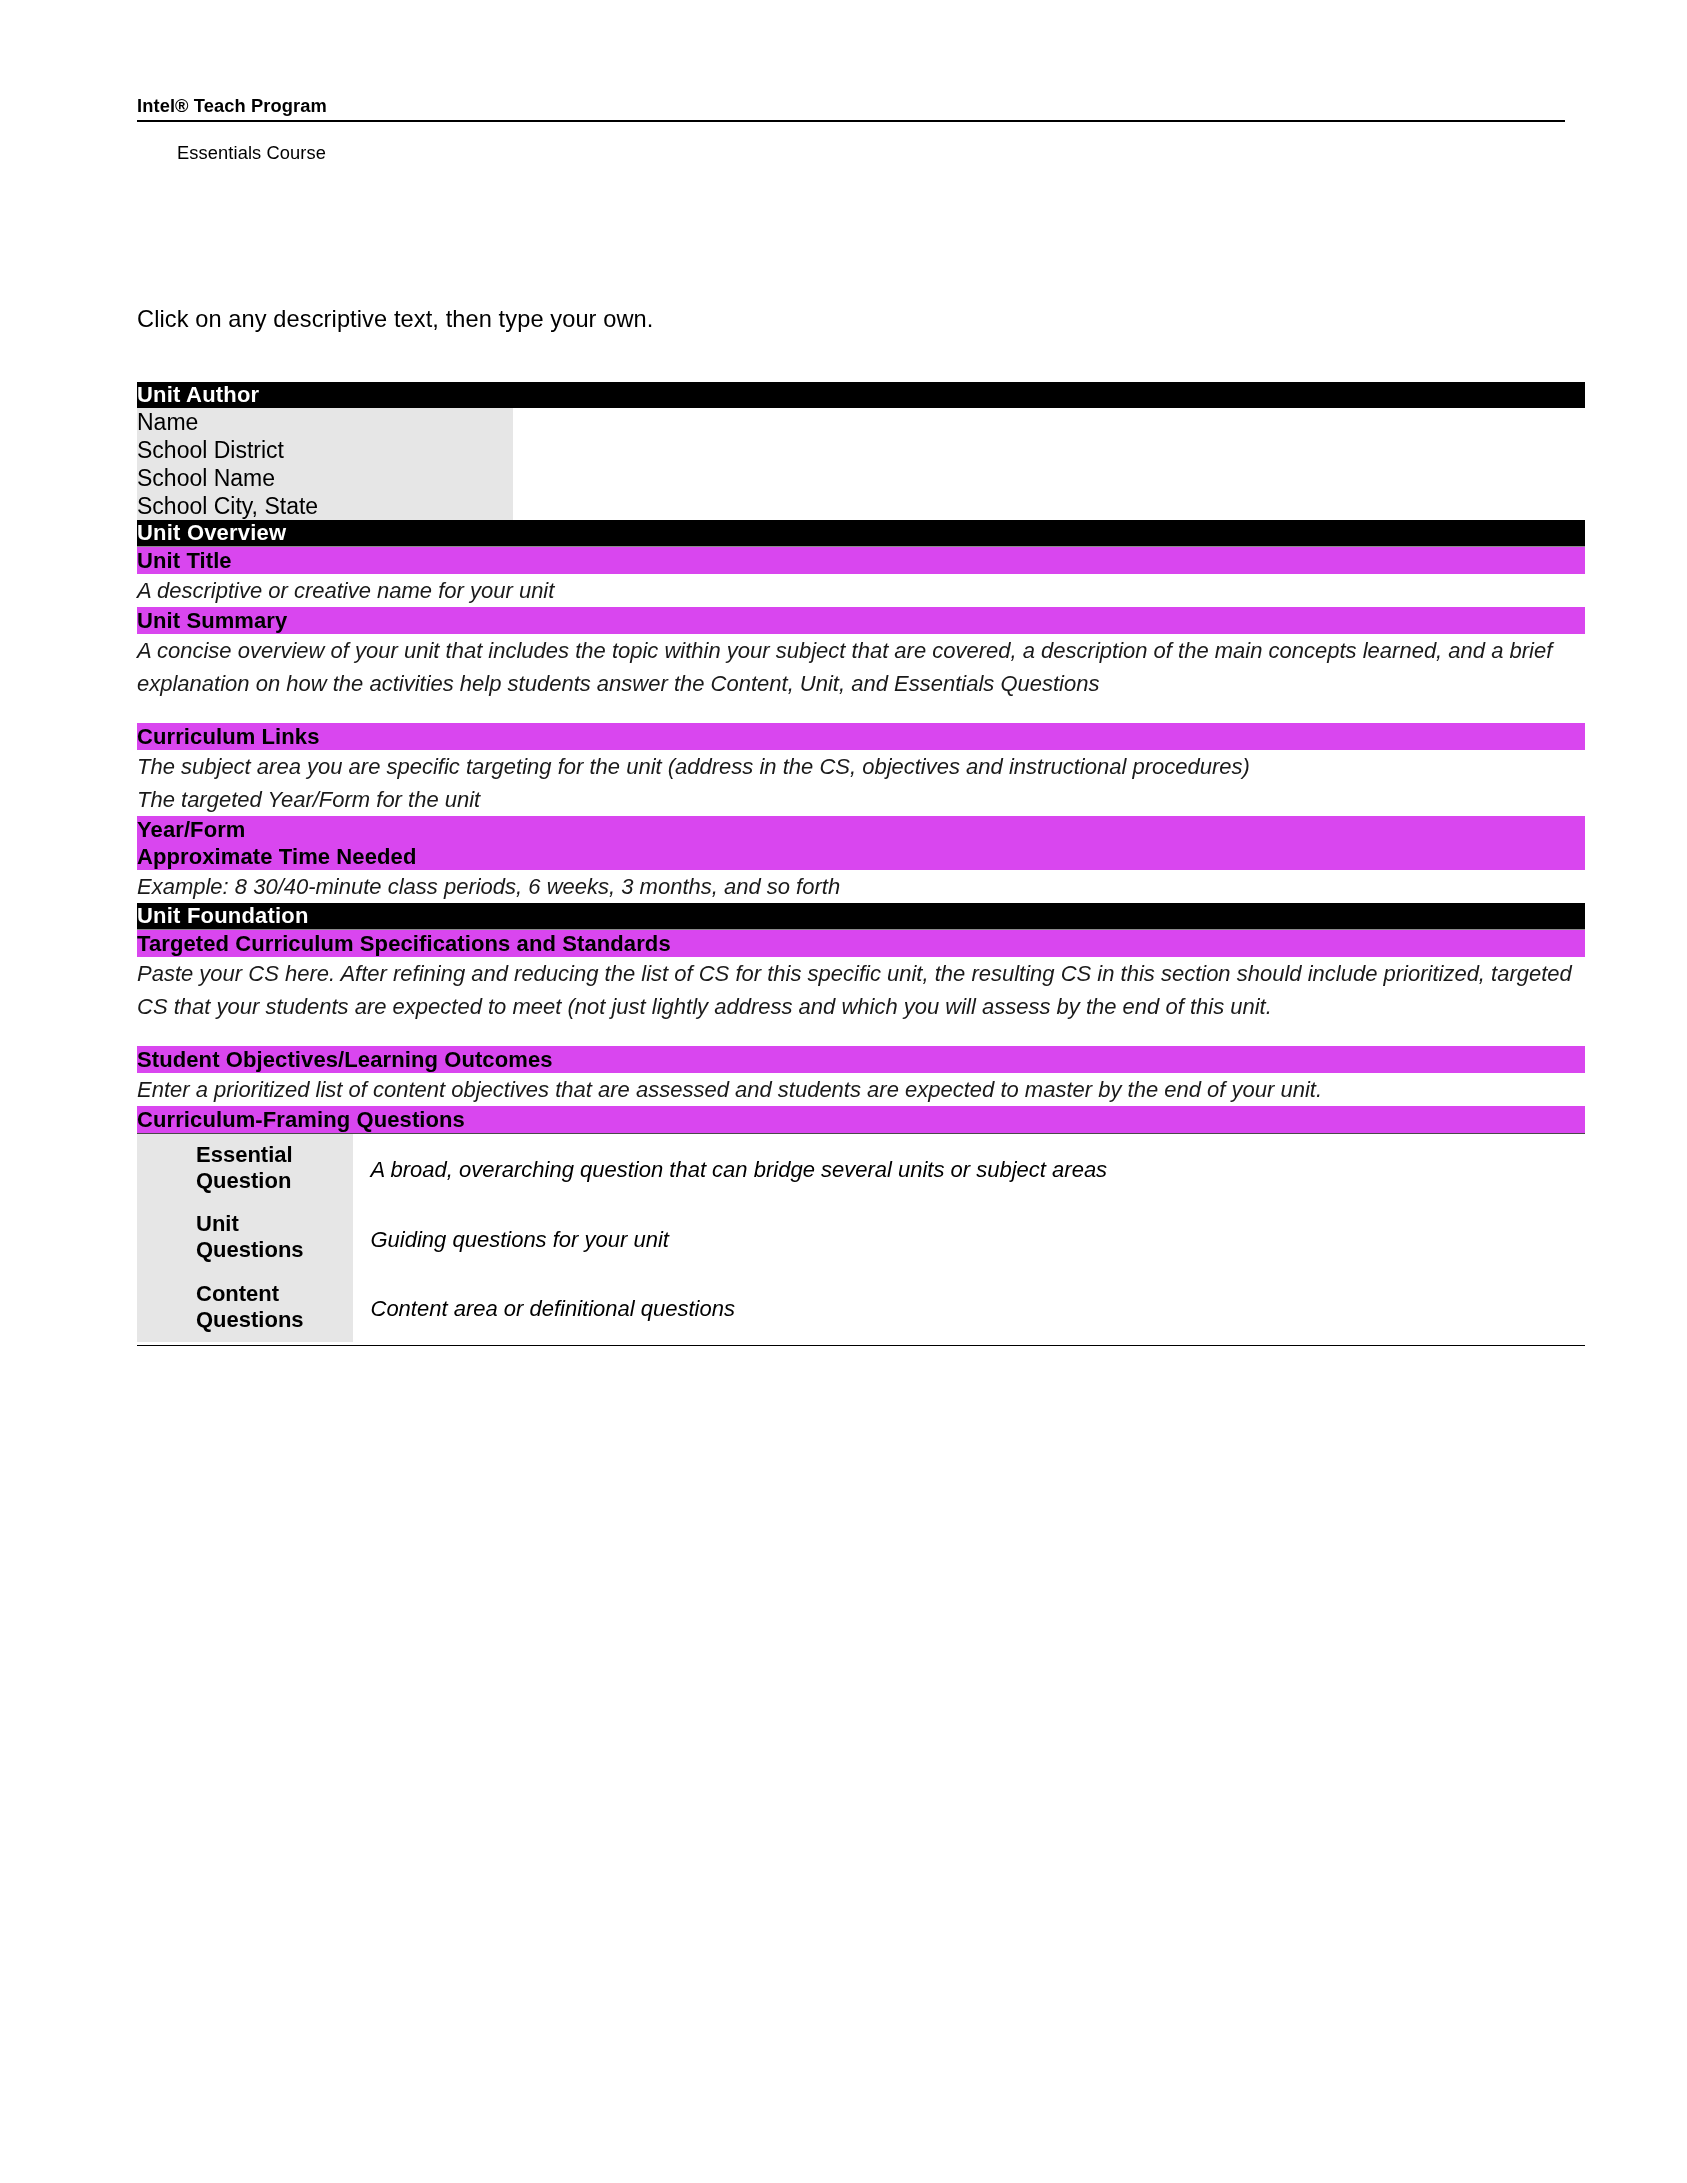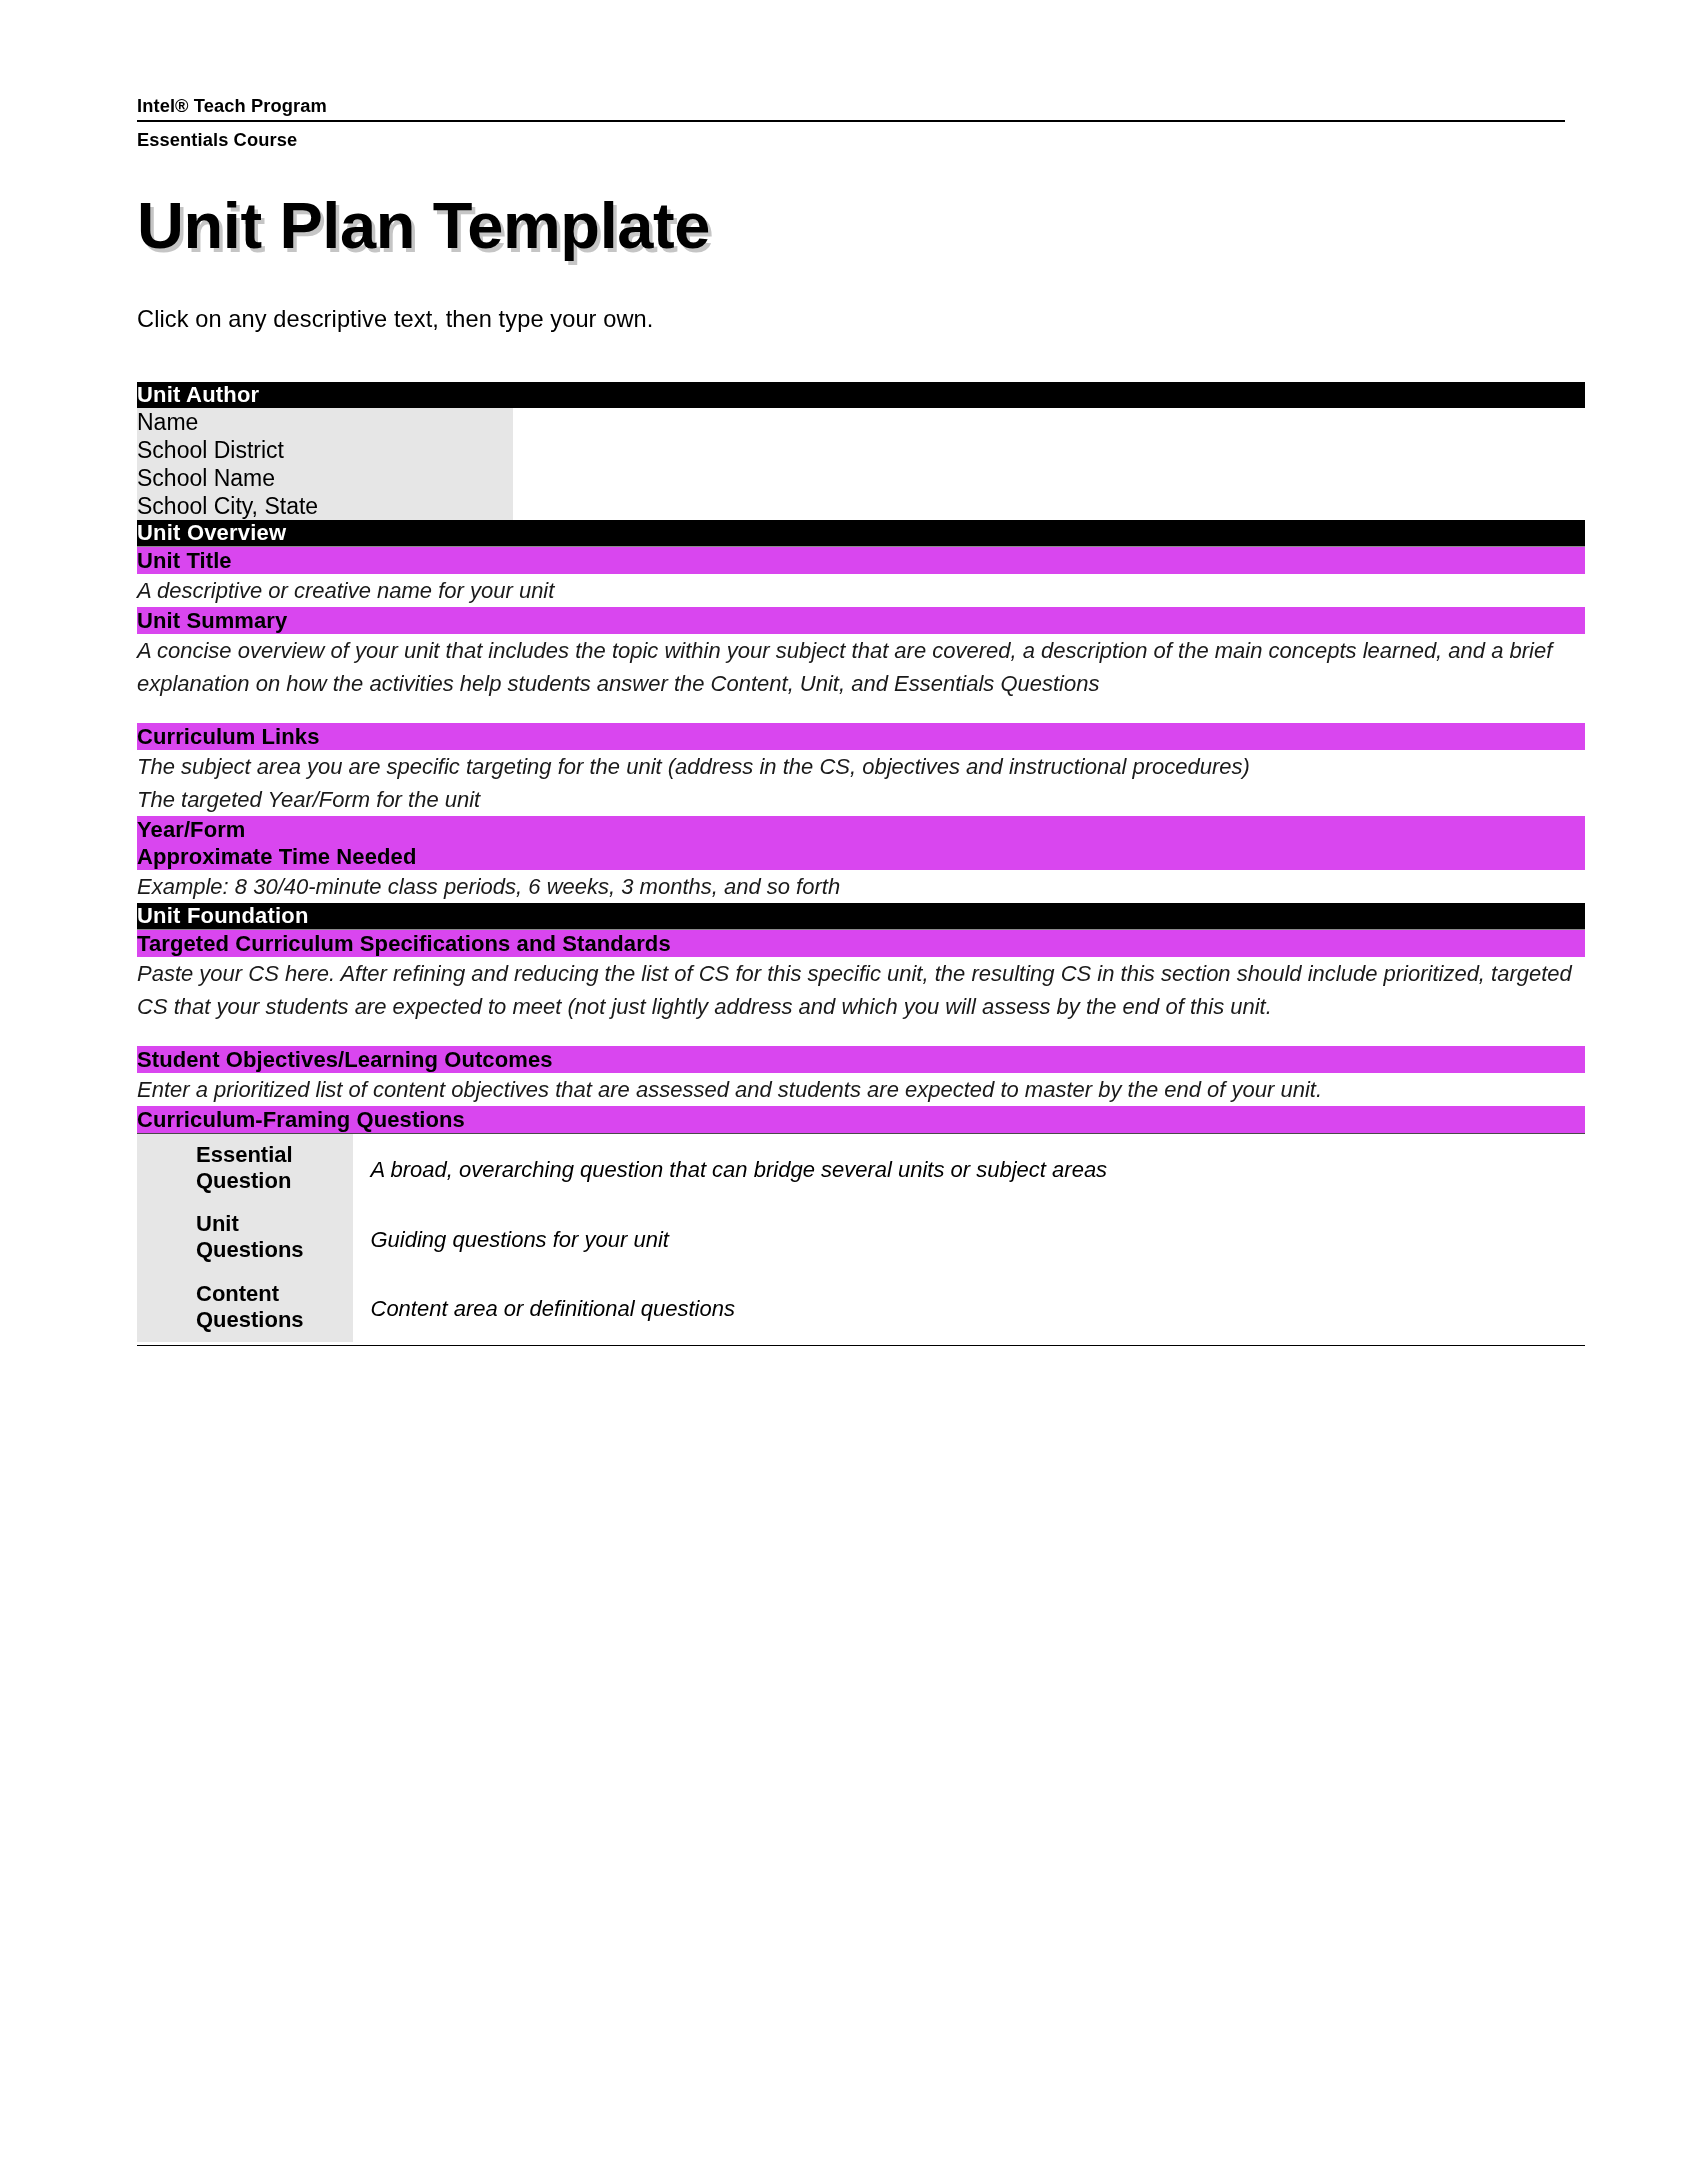--- a/index.html
+++ b/index.html
@@ -40,24 +40,25 @@
   }
   .doc-header .hrule {
     border-top: 2.6px solid #000;
     width: 100%;
     height: 0;
     font-size: 0;
     line-height: 0;
   }
   .doc-header .line2 {
     font-size: 18.3px;
-    font-weight: bold;
+    font-weight: normal;
     letter-spacing: 0.1px;
     line-height: 23px;
-    padding-top: 6px;
+    padding-top: 19px;
+    margin-left: 40px;
   }
 
   
   .doc-title {
     position: absolute;
     left: 137px;
     top: 190px;
     font-size: 65px;
     font-weight: bold;
     line-height: 72px;
@@ -198,21 +199,20 @@
 <body>
 
 <div class="page">
 
   <div class="doc-header">
     <div class="line1">Intel® Teach Program</div>
     <div class="hrule"></div>
     <div class="line2">Essentials Course</div>
   </div>
 
-  <div class="doc-title">Unit Plan Template</div>
   <div class="doc-subtitle">Click on any descriptive text, then type your own.</div>
 
   <table class="unit-table">
     <colgroup>
       <col style="width:376px">
       <col style="width:1072px">
     </colgroup>
     <tbody>
 
       <tr>

